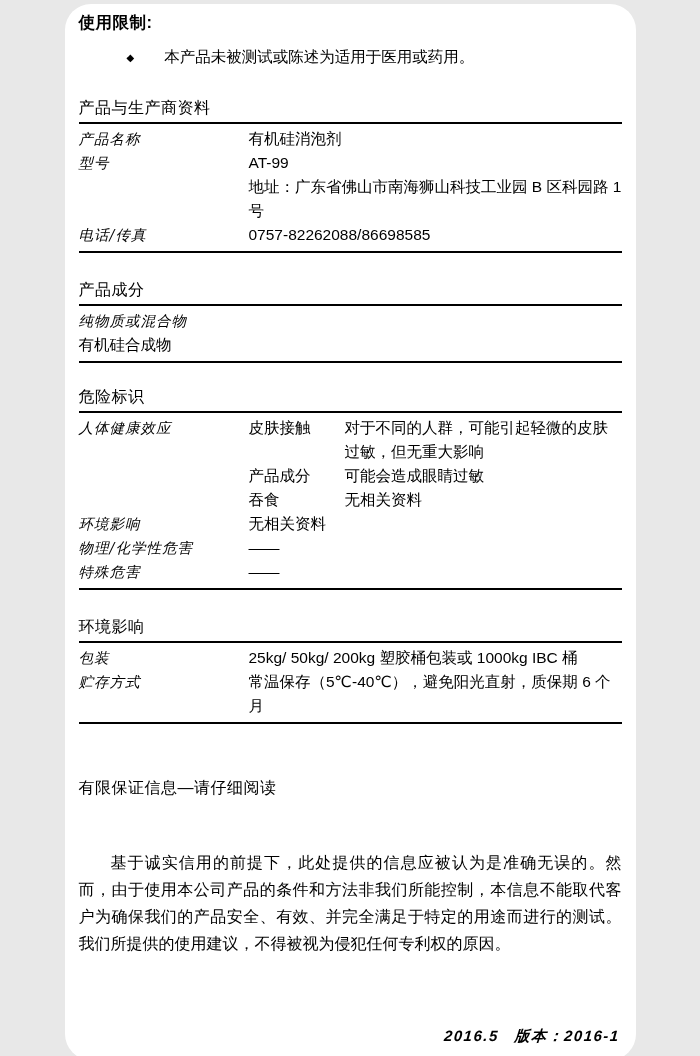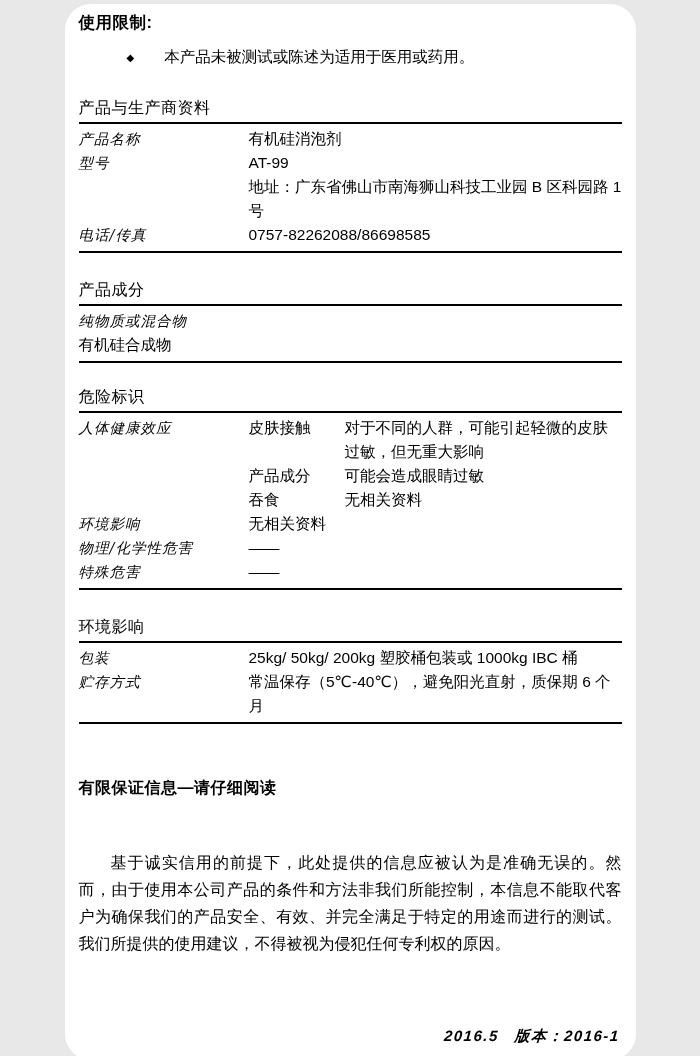--- a/index.html
+++ b/index.html
@@ -55,21 +55,21 @@
   .tlabel {
     font-family:"DejaVu Serif","Liberation Serif",serif;
     font-style:italic;
     font-size:14.5px;
     letter-spacing:1px;
   }
   .tvalue { }
   .warranty-title {
     margin-top:54px;
     font-size:16px;
-    font-weight:bold;
+    font-weight:normal;
     letter-spacing:0.5px;
   }
   .warranty-body {
     margin-top:50px;
     font-size:16px;
     line-height:27px;
     text-align:justify;
     text-indent:2em;
   }
   .page-footer {

